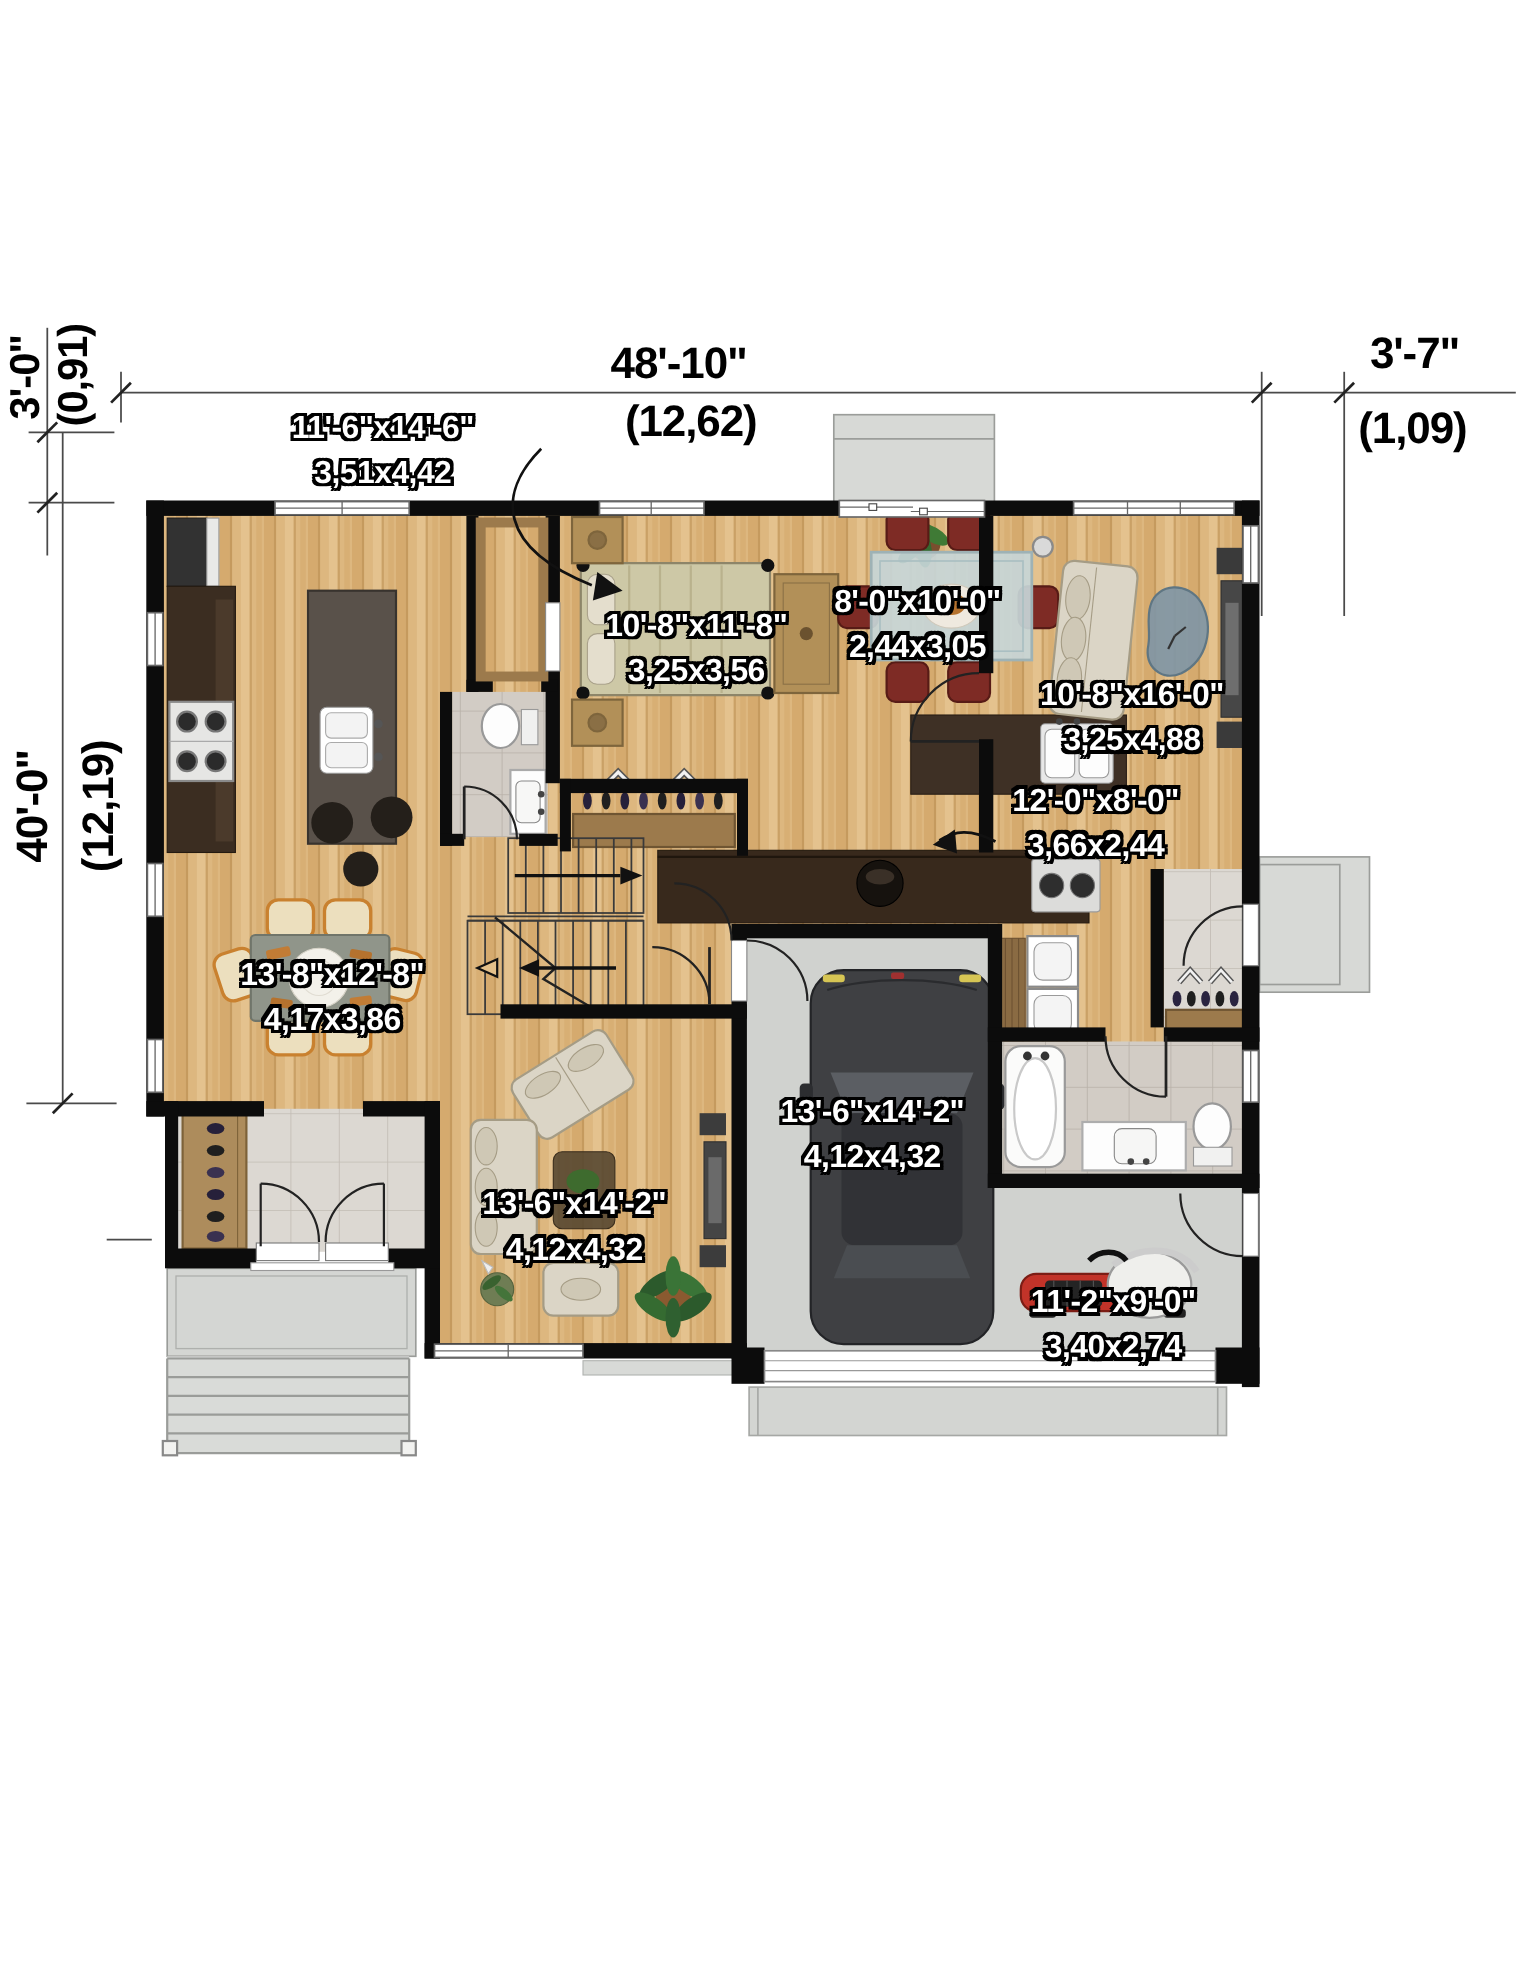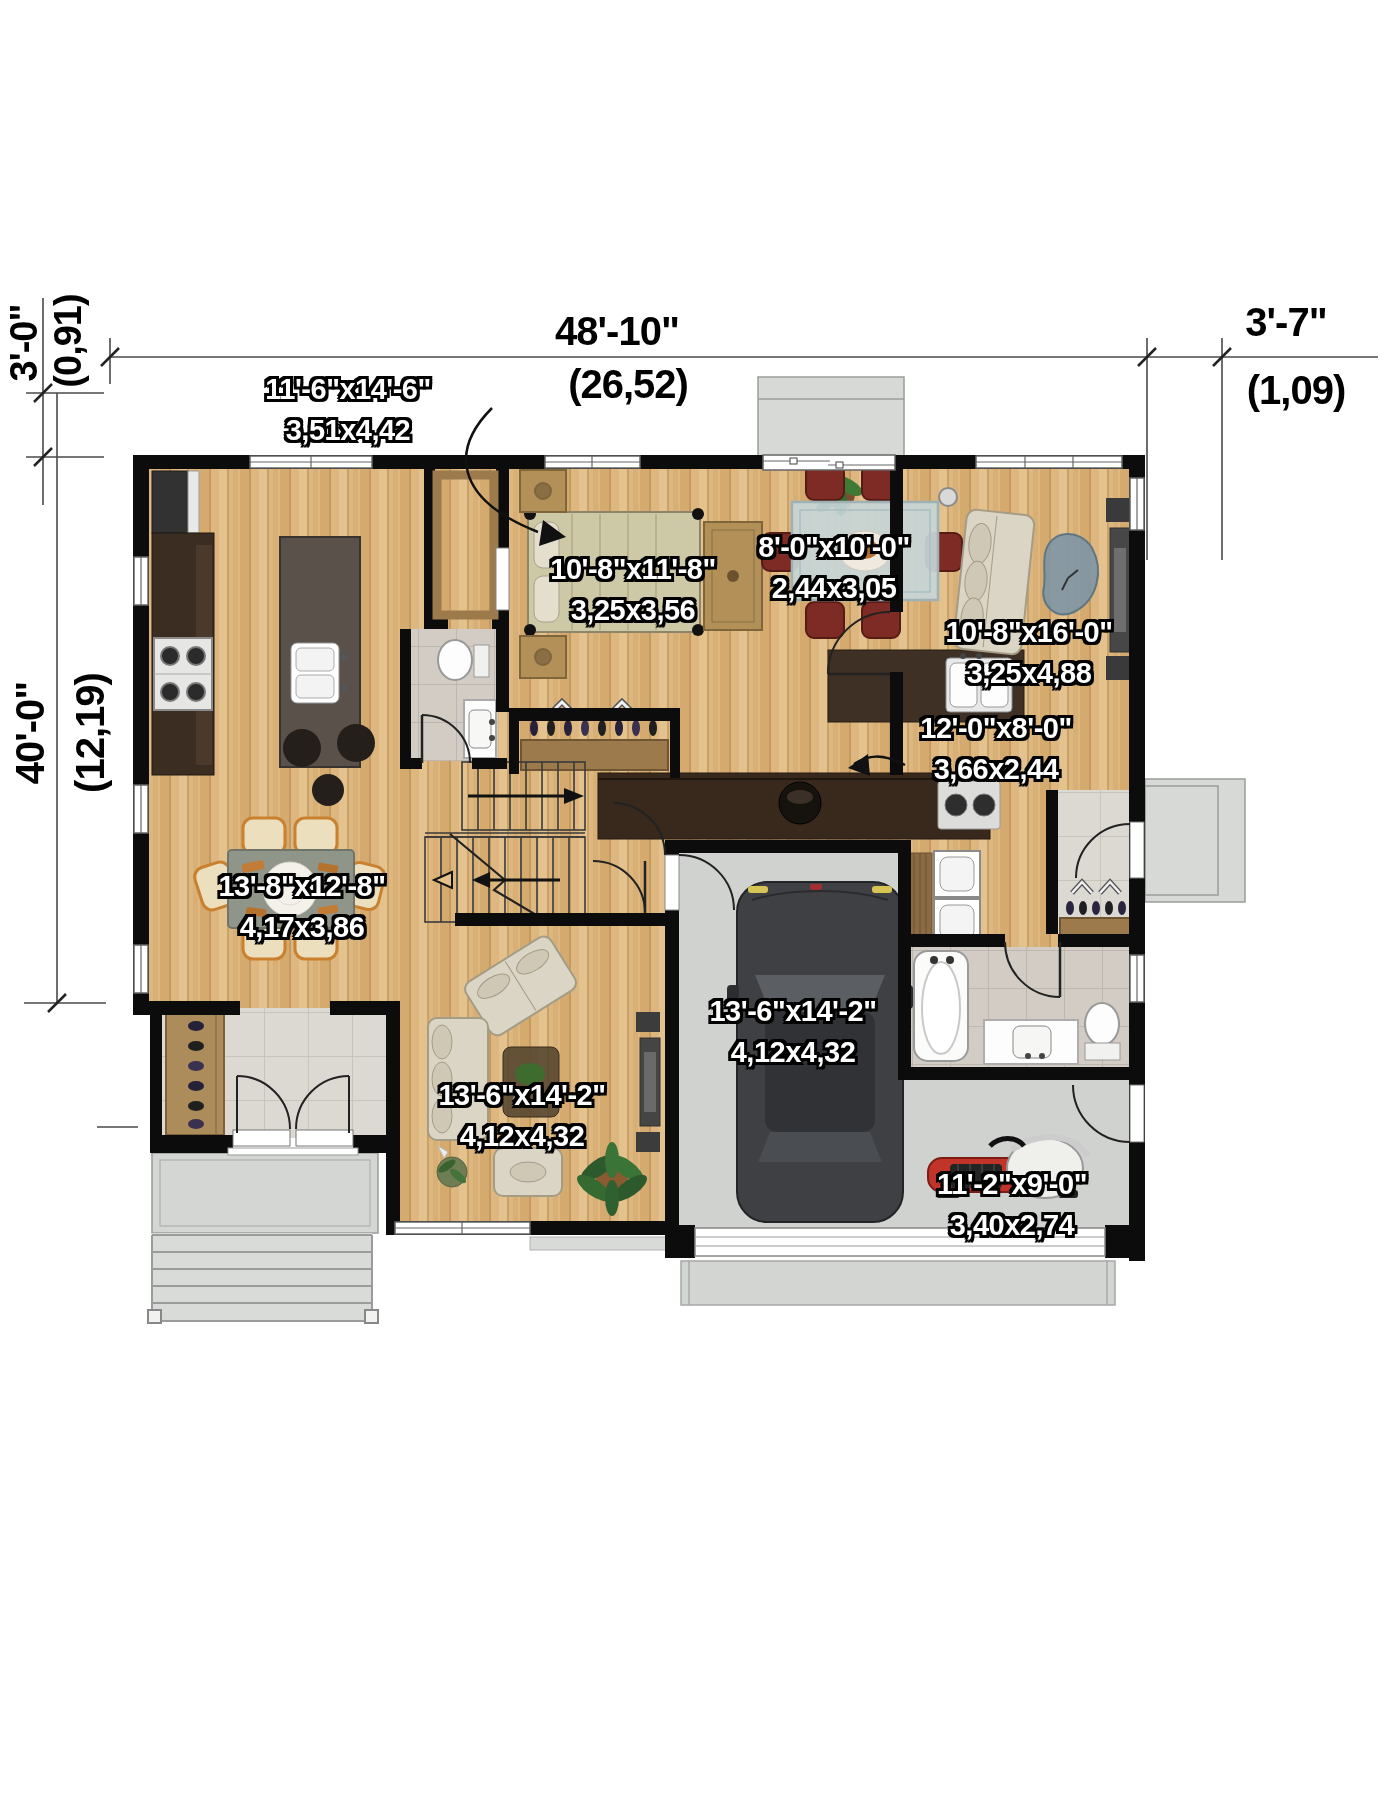--- a/index.html
+++ b/index.html
@@ -529,23 +529,23 @@
   <g>
     <path d="M492 408 C452 448 452 498 538 532" fill="none" stroke="#111" stroke-width="2.5"></path>
     <polygon points="543,520 566,537 539,546" fill="#111"></polygon>
     <path d="M905 765 C882 753 868 755 854 764" fill="none" stroke="#111" stroke-width="2.5"></path>
     <polygon points="868,754 848,768 870,776" fill="#111"></polygon>
   </g>
 </svg>
 
 <div>
   <div class="dlabel" style="left:617px;top:331px;">48'-10"</div>
-  <div class="dlabel" style="left:628px;top:384px;">(26,52)</div>
+  <div class="dlabel" style="left:628px;top:384px;">(12,62)</div>
   <div class="dlabel" style="left:1286px;top:322px;">3'-7"</div>
-  <div class="dlabel" style="left:1284px;top:390px;margin-left:12px;">(1,09)</div>
+  <div class="dlabel" style="left:1284px;top:390px;">(1,09)</div>
   <div class="dlabel small rot" style="left:24px;top:343px;">3'-0"</div>
   <div class="dlabel small rot" style="left:68px;top:341px;">(0,91)</div>
   <div class="dlabel rot" style="left:30px;top:733px;">40'-0"</div>
   <div class="dlabel rot" style="left:90px;top:733px;">(12,19)</div>
 
   <div class="rlabel" style="left:348px;top:410px;">
     <div>11'-6"x14'-6"</div>
     <div>3,51x4,42</div>
   </div>
   <div class="rlabel" style="left:633px;top:590px;">

